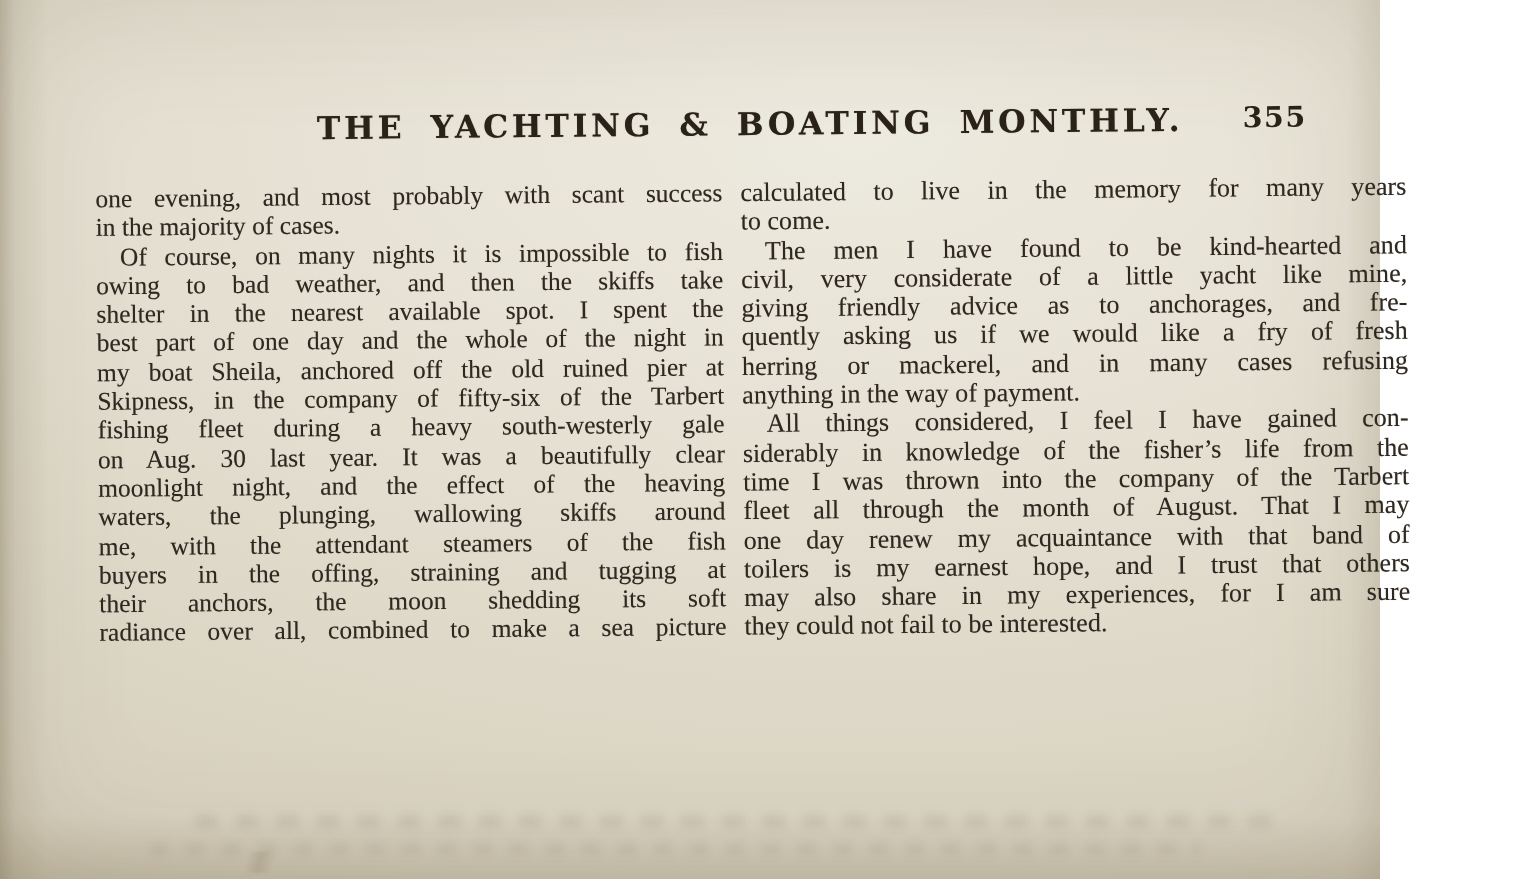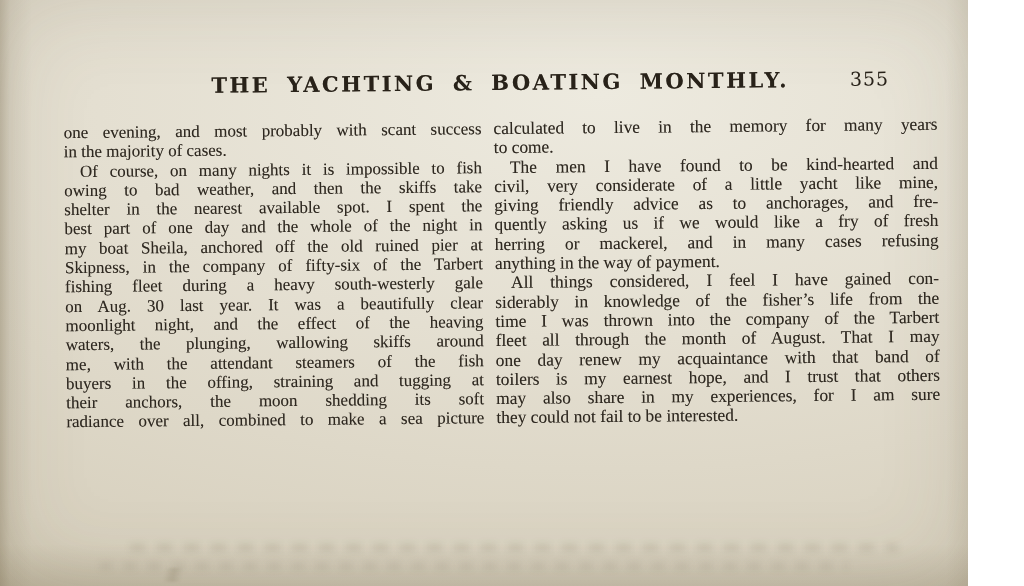--- a/index.html
+++ b/index.html
@@ -8,40 +8,39 @@
     font-family: "Liberation Serif", serif;
   }
   .photo {
     position: relative; width: 920px; height: 586px;
     background:
       linear-gradient(to right, rgba(118,104,74,0.30) 0px, rgba(118,104,74,0.10) 10px, rgba(118,104,74,0) 32px),
       linear-gradient(to top, rgba(108,94,64,0.16) 0px, rgba(108,94,64,0) 42px),
       linear-gradient(to left, rgba(118,104,74,0.10) 0px, rgba(118,104,74,0) 22px),
       radial-gradient(130% 105% at 62% 16%, #edeadf 0%, #e4dfd1 40%, #d8d1bf 82%, #ccc4ae 100%);
     box-shadow: inset 0 0 90px rgba(100,88,60,0.16);
-    padding-left: 48px;
   }
   .page-content {
     position: absolute; left: 63px; top: 70px; width: 874px;
     transform: rotate(-0.55deg); transform-origin: 50% 0;
     color: #2e2820;
   }
   .page-header { position: relative; height: 28px; }
   .page-title {
     margin: 0; text-align: center;
     font-family: "DejaVu Serif", serif;
     font-size: 21px; font-weight: 700;
     letter-spacing: 2.5px; word-spacing: 7px;
     color: #282219;
     text-shadow: 0 0 0.6px rgba(40,32,22,0.45);
   }
   .page-number {
-    position: absolute; right: 48px; top: 1px;
+    position: absolute; right: 66px; top: 1px;
     font-family: "DejaVu Serif", serif;
-    font-size: 19px; font-weight: 400; letter-spacing: 1px;
+    font-size: 19px; font-weight: 700; letter-spacing: 1px;
     color: #282219;
     text-align: right;
   }
   .columns { display: flex; gap: 12px; margin-top: 21px; }
   .col { font-size: 17px; line-height: 19.3px; }
   .col-left  { width: 418px; }
   .col-right { width: 444px; font-size: 17.4px; }
   .line {
     text-align: justify; text-align-last: justify;
     text-shadow: 0 0 0.5px rgba(46,40,32,0.40);

